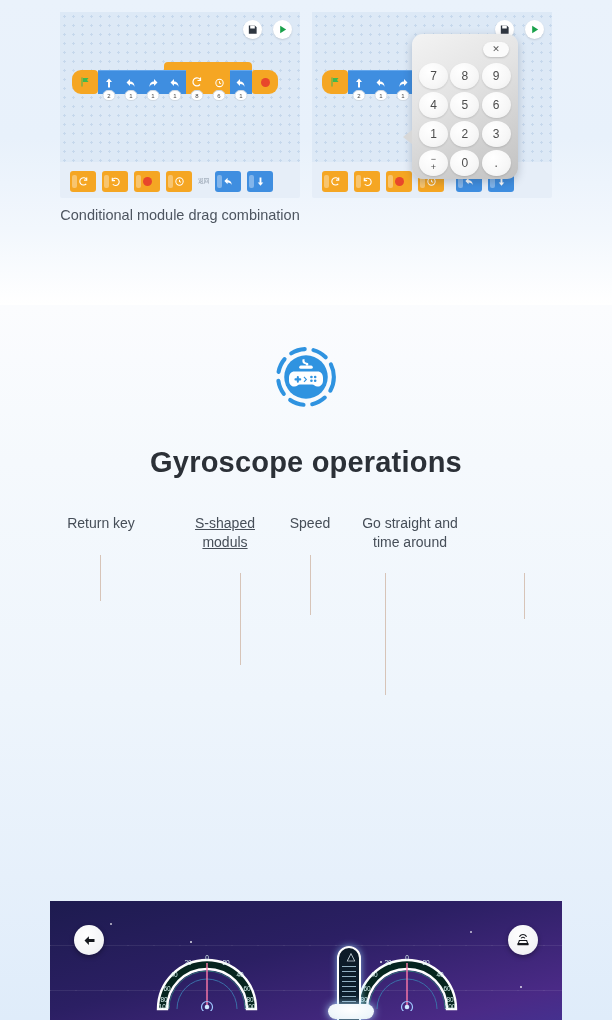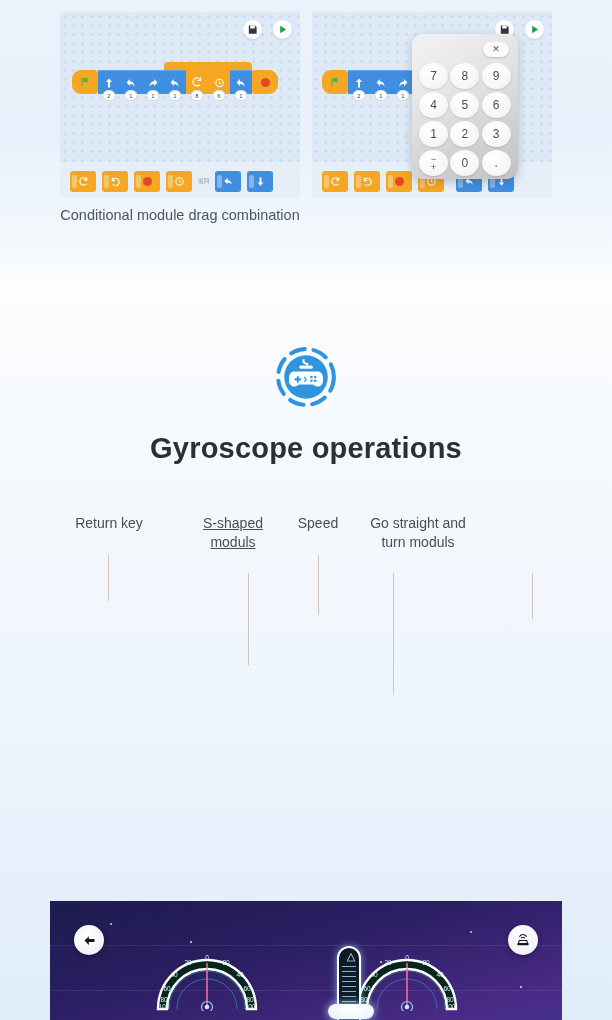--- a/index.html
+++ b/index.html
@@ -117,25 +117,25 @@
   
   .sec2 {
     position: relative; width: 612px; height: 715px;
     background: linear-gradient(180deg,#fbfcfe 0%,#f5f9fd 22%,#eef5fc 55%,#e6f0fb 80%,#dfecfa 100%);
   }
   .badge-icon {
     position: absolute; top: 38px; left: 50%; transform: translateX(-50%);
     width: 68px; height: 68px;
   }
   .sec-title {
-    position: absolute; top: 127px; width: 612px; text-align: center;
+    position: absolute; top: 141px; width: 612px; text-align: center;
     font-size: 29px; font-weight: bold; color: #2b3037; letter-spacing: .2px;
   }
 
-  .top-labels { position: absolute; top: 200px; left: 12px; width: 552px; height: 60px; }
+  .top-labels { position: absolute; top: 200px; left: 4px; width: 552px; height: 60px; }
   .tlabel {
     position: absolute; text-align: center; color: #464e58;
     font-size: 14px; line-height: 19px;
   }
   .leader {
     position: absolute; width: 1px; background: #d7c4b8;
   }
 
   .device {
     position: absolute; top: 596px; left: 50px; width: 512px; height: 292px;
@@ -442,21 +442,21 @@
       </div>
       <div class="tlabel" style="left:166px;top:9px;width:110px;text-decoration:underline;">
         <div>S-shaped</div>
         <div>moduls</div>
       </div>
       <div class="tlabel" style="left:266px;top:9px;width:80px;">
         <div>Speed</div>
       </div>
       <div class="tlabel" style="left:336px;top:9px;width:140px;">
         <div>Go straight and</div>
-        <div>turn moduls</div>
+        <div>time around</div>
       </div>
       <div class="tlabel" style="left:466px;top:9px;width:140px;">
       </div>
 
       <div class="leader" style="left:96px;top:50px;height:46px;"></div>
       <div class="leader" style="left:236px;top:68px;height:92px;"></div>
       <div class="leader" style="left:306px;top:50px;height:60px;"></div>
       <div class="leader" style="left:381px;top:68px;height:122px;"></div>
       <div class="leader" style="left:520px;top:68px;height:46px;"></div>
     </div>

